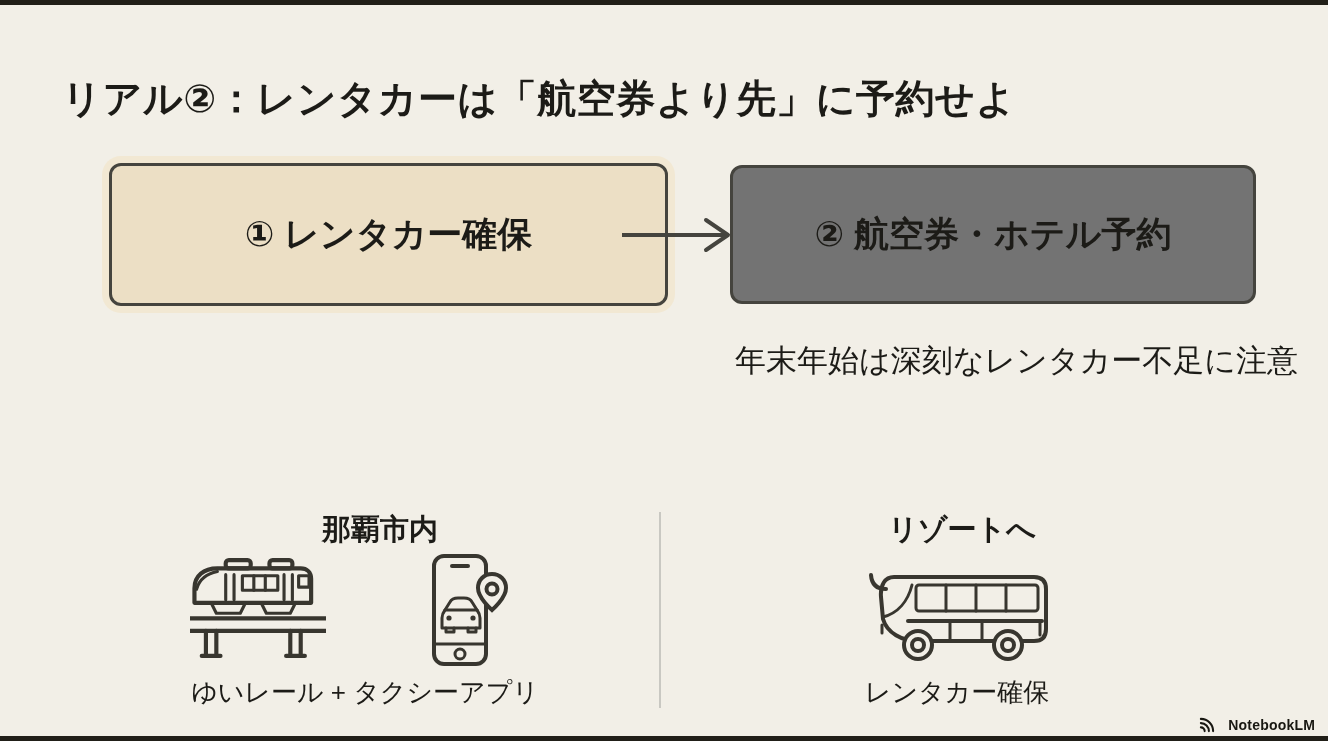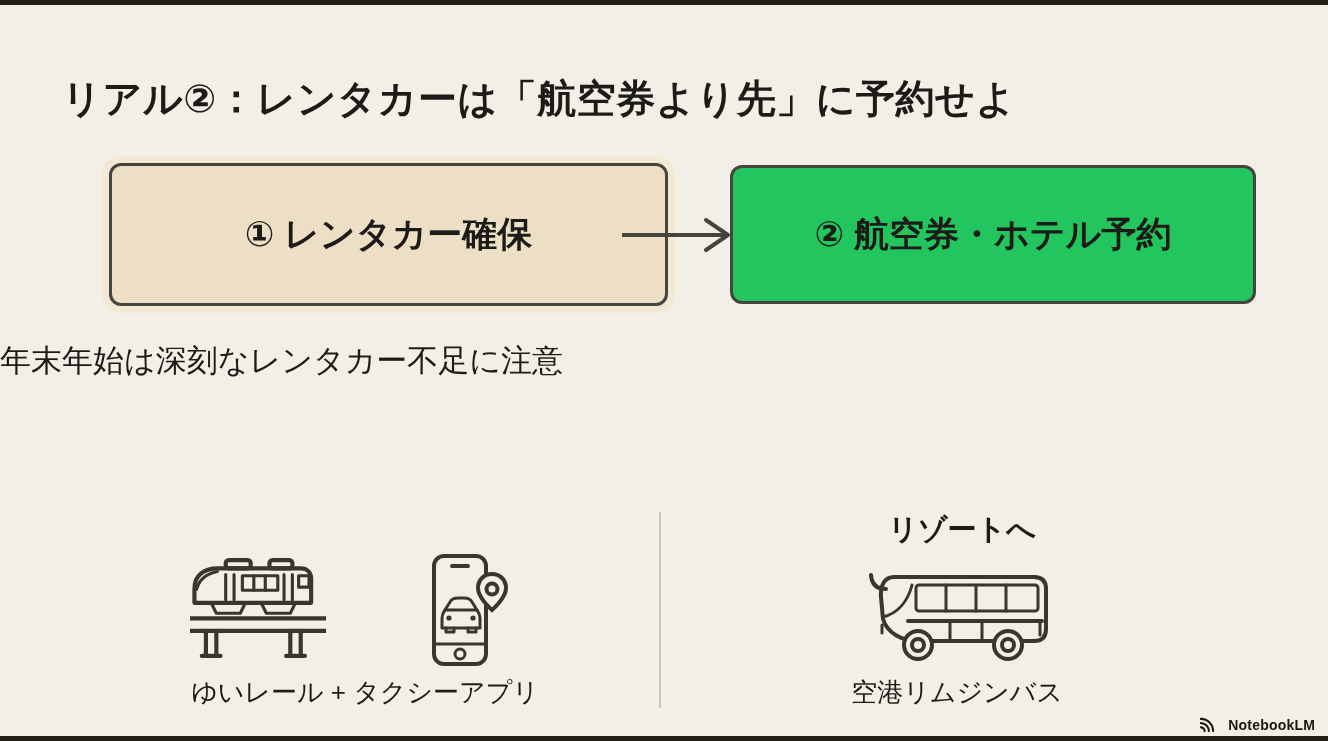--- a/index.html
+++ b/index.html
@@ -22,26 +22,26 @@
     position:absolute; display:flex; align-items:center; justify-content:center;
     border:3.5px solid #45443e; border-radius:12px;
     font-weight:700; font-size:35px; white-space:nowrap;
   }
   .step-box.first {
     left:63px; top:163px; width:553px; height:137px;
     background:#ecdfc5; box-shadow:0 0 0 7px #f2e8d3;margin-left:46px;
   }
   .step-box.second {
     left:730px; top:165px; width:520px; height:133px;
-    background:#22c55e;
+    background:#737373;
   }
   .flow-arrow { position:absolute; left:622px; top:211px; }
 
   .flow-caption {
-    position:absolute; left:0; top:340px; width:1298px; text-align:left;
+    position:absolute; left:0; top:340px; width:1298px; text-align:right;
     font-size:31px; font-weight:500;
   }
   .alt-heading {
     position:absolute; left:0; top:443px; width:1320px; text-align:center;
     font-size:32px; font-weight:700;
   }
   .col-divider {
     position:absolute; left:659px; top:512px; width:2px; height:196px; background:#c9c8c2;
   }
   .col-heading { position:absolute; top:510px; width:400px; text-align:center; font-size:29px; font-weight:700; }
@@ -87,20 +87,21 @@
 
   <div class="step-box second">
     <span>② 航空券・ホテル予約</span>
   </div>
 
   <div class="flow-caption">年末年始は深刻なレンタカー不足に注意</div>
 
 
   <div class="col-divider"></div>
 
+  <div class="col-heading left">那覇市内</div>
   <div class="col-heading right">リゾートへ</div>
 
   <div class="icon-wrap monorail">
     <svg width="136" height="100" viewBox="0 0 130 96">
       <rect class="ln" x="34" y="2" width="24" height="8" rx="3"></rect>
       <rect class="ln" x="76" y="2" width="22" height="8" rx="3"></rect>
       <path class="ln" d="M4,43 V29 C4,17 13,10 26,10 H106 C112,10 116,14 116,20 V43 Z"></path>
       <path class="ln-thin" d="M6,30 Q10,16 26,13"></path>
       <path class="ln-thin" d="M34,16 V40 M42,16 V40"></path>
       <rect class="ln-thin" x="50" y="17" width="34" height="14"></rect>
@@ -144,21 +145,21 @@
       <path class="ln-thin" d="M182,58 v12"></path>
       <path class="ln-thin" d="M24,60 v8"></path>
       <circle class="mask" cx="60" cy="80" r="14" stroke="#38362f" stroke-width="4"></circle>
       <circle class="ln" cx="60" cy="80" r="6"></circle>
       <circle class="mask" cx="150" cy="80" r="14" stroke="#38362f" stroke-width="4"></circle>
       <circle class="ln" cx="150" cy="80" r="6"></circle>
     </svg>
   </div>
 
   <div class="col-label left">ゆいレール + タクシーアプリ</div>
-  <div class="col-label right">空港リムジンバス</div>
+  <div class="col-label right">レンタカー確保</div>
 
   <div class="watermark">
     <svg width="16" height="16" viewBox="0 0 17 17">
       <path d="M2,11 A4,4 0 0 1 6,15" fill="none" stroke="#181711" stroke-width="2.2" stroke-linecap="round"></path>
       <path d="M2,6.5 A8.5,8.5 0 0 1 10.5,15" fill="none" stroke="#181711" stroke-width="2.2" stroke-linecap="round"></path>
       <path d="M2,2 A13,13 0 0 1 15,15" fill="none" stroke="#181711" stroke-width="2.2" stroke-linecap="round"></path>
     </svg>
     <span>NotebookLM</span>
   </div>
 

